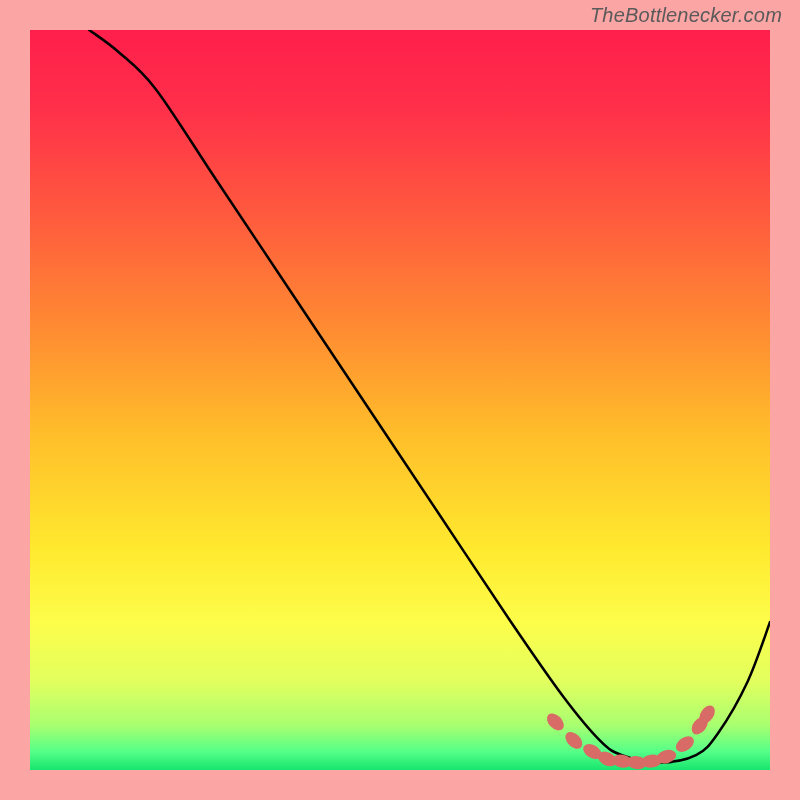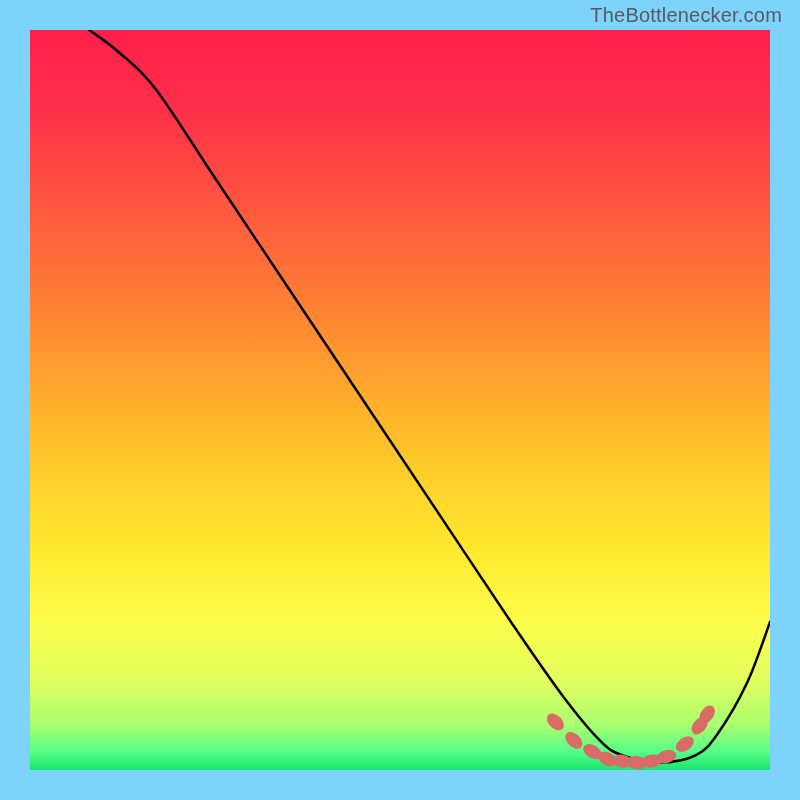--- a/index.html
+++ b/index.html
@@ -8,21 +8,22 @@
     width: 800px;
     height: 800px;
     background: #000;
     font-family: Arial, Helvetica, sans-serif;
     overflow: hidden;
   }
   .outer {
     position: relative;
     width: 800px;
     height: 800px;
-    background: #7dd3fc;
+    background: #fca5a5;
+    font-style: italic;
   }
   .watermark {
     position: absolute;
     top: 4px;
     right: 18px;
     color: #5a5a5a;
     font-size: 20px;
     font-weight: 500;
     letter-spacing: 0.2px;
     z-index: 5;

